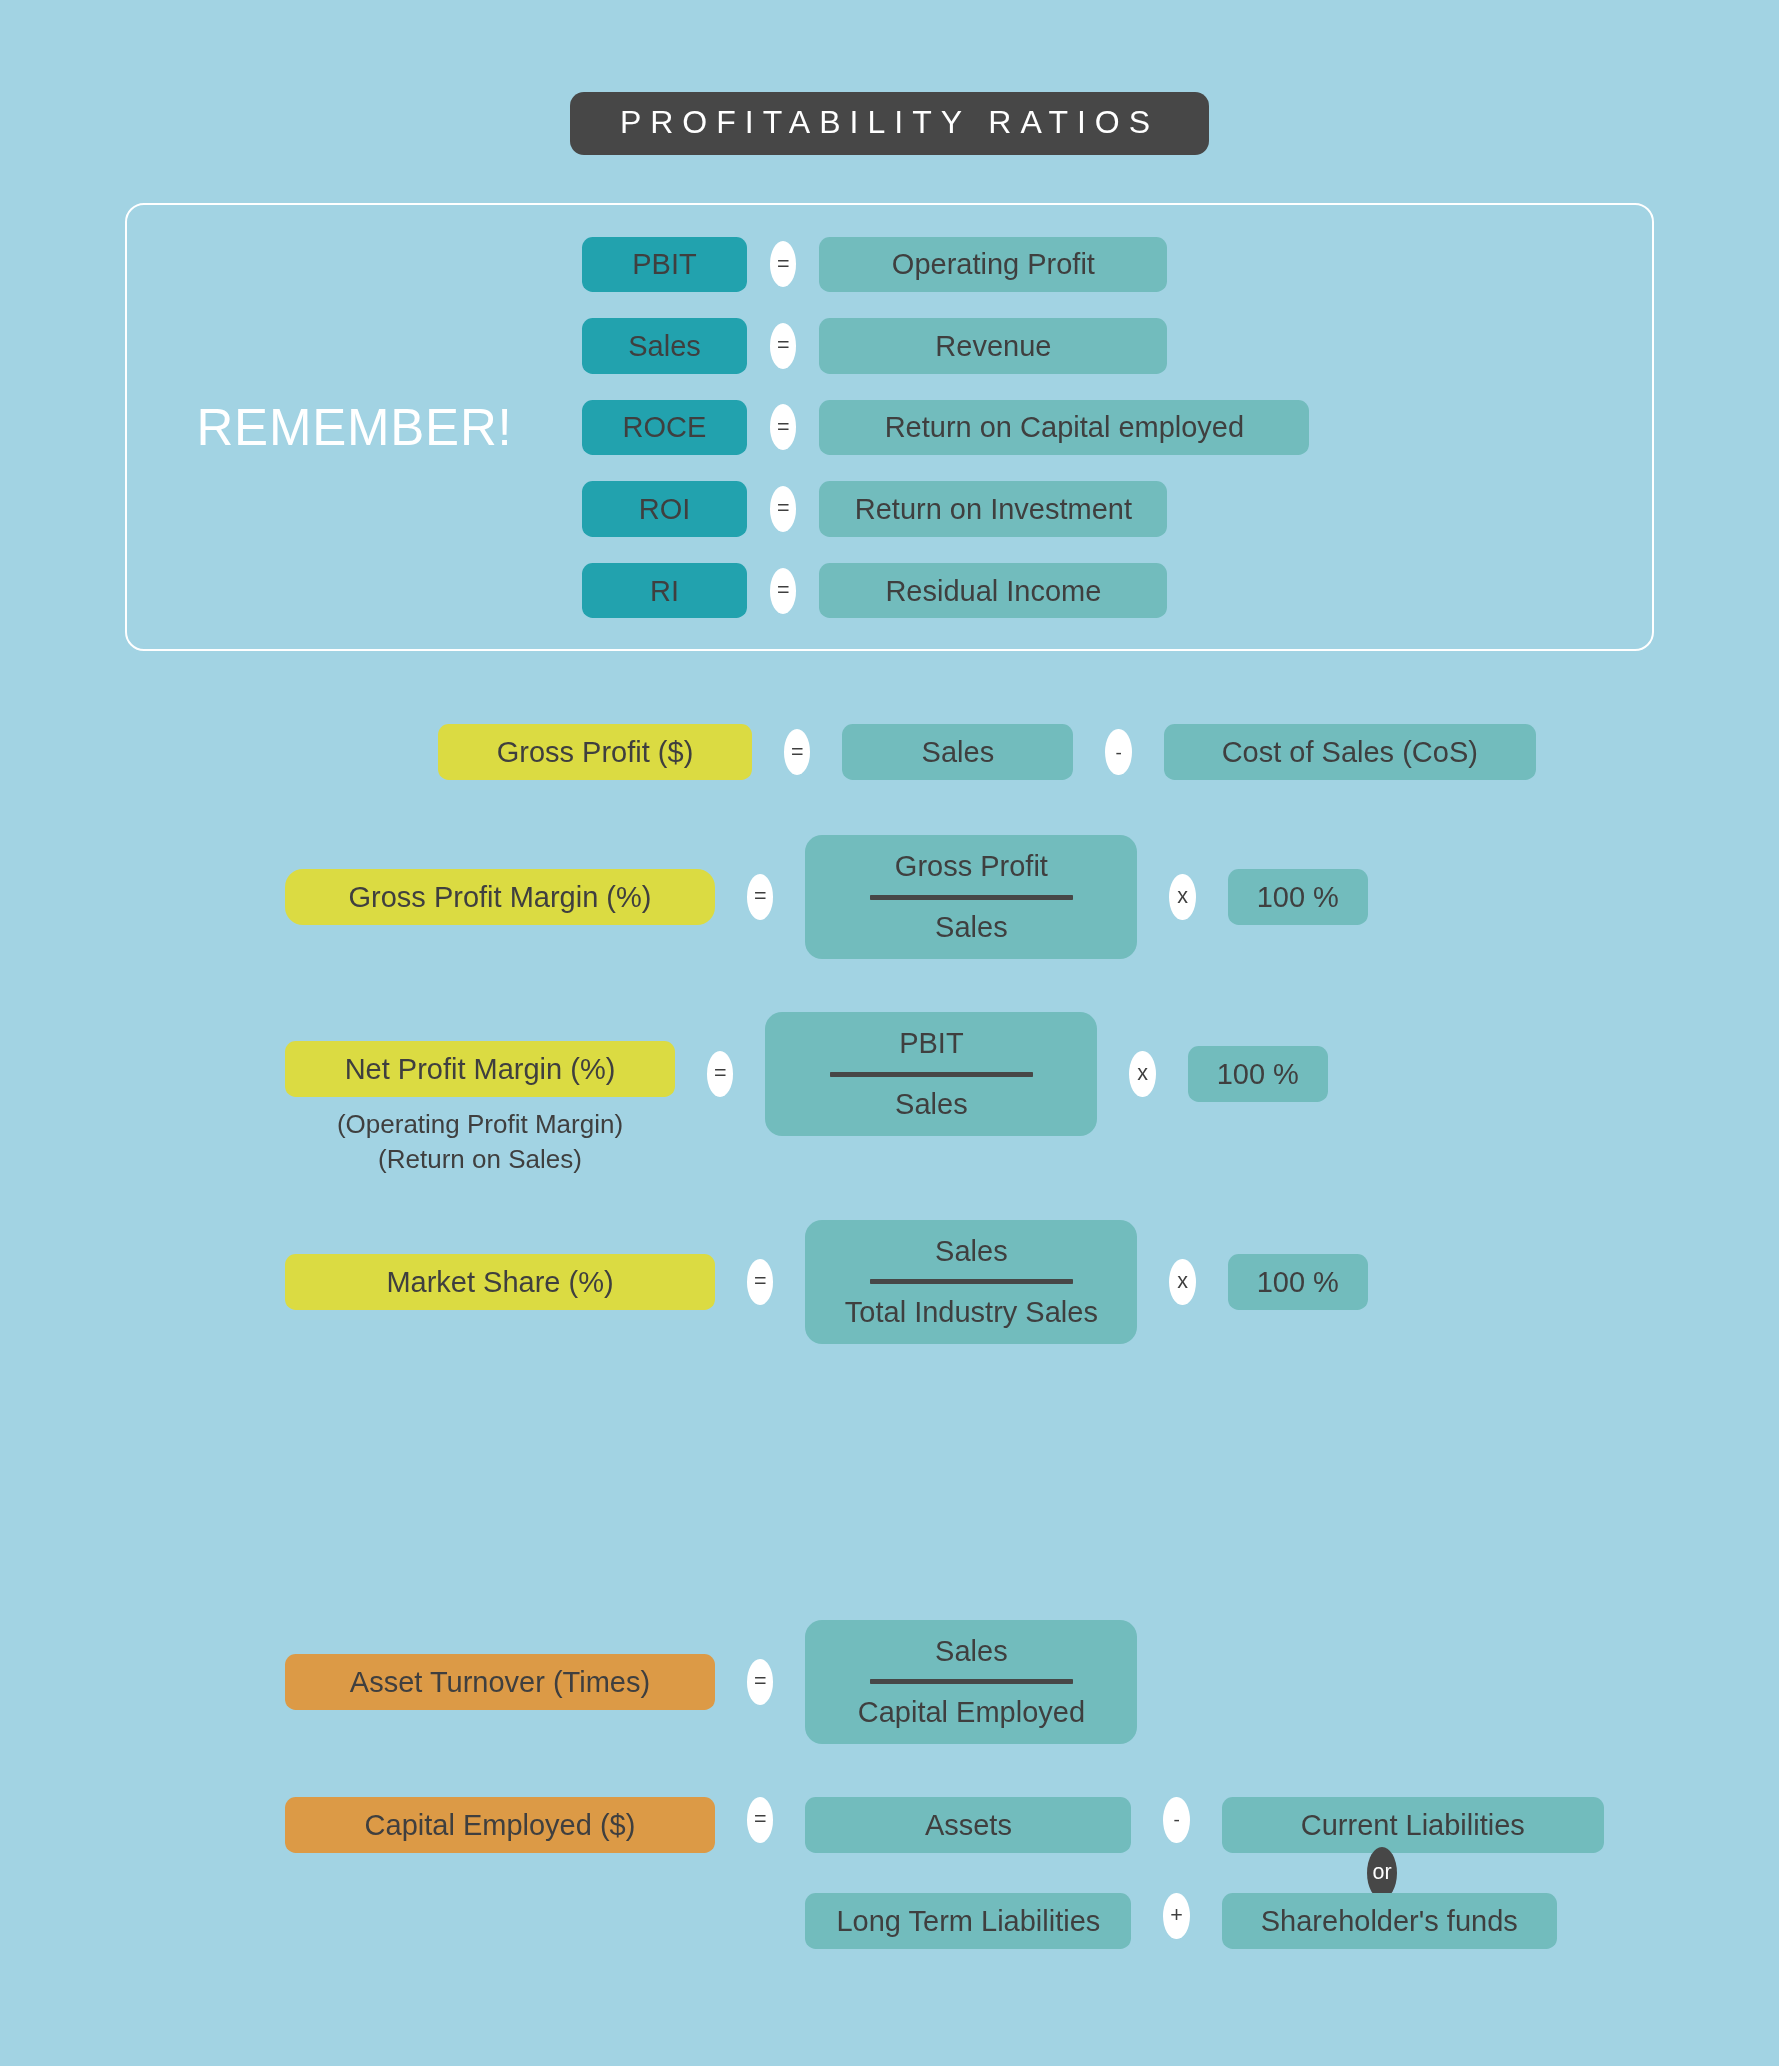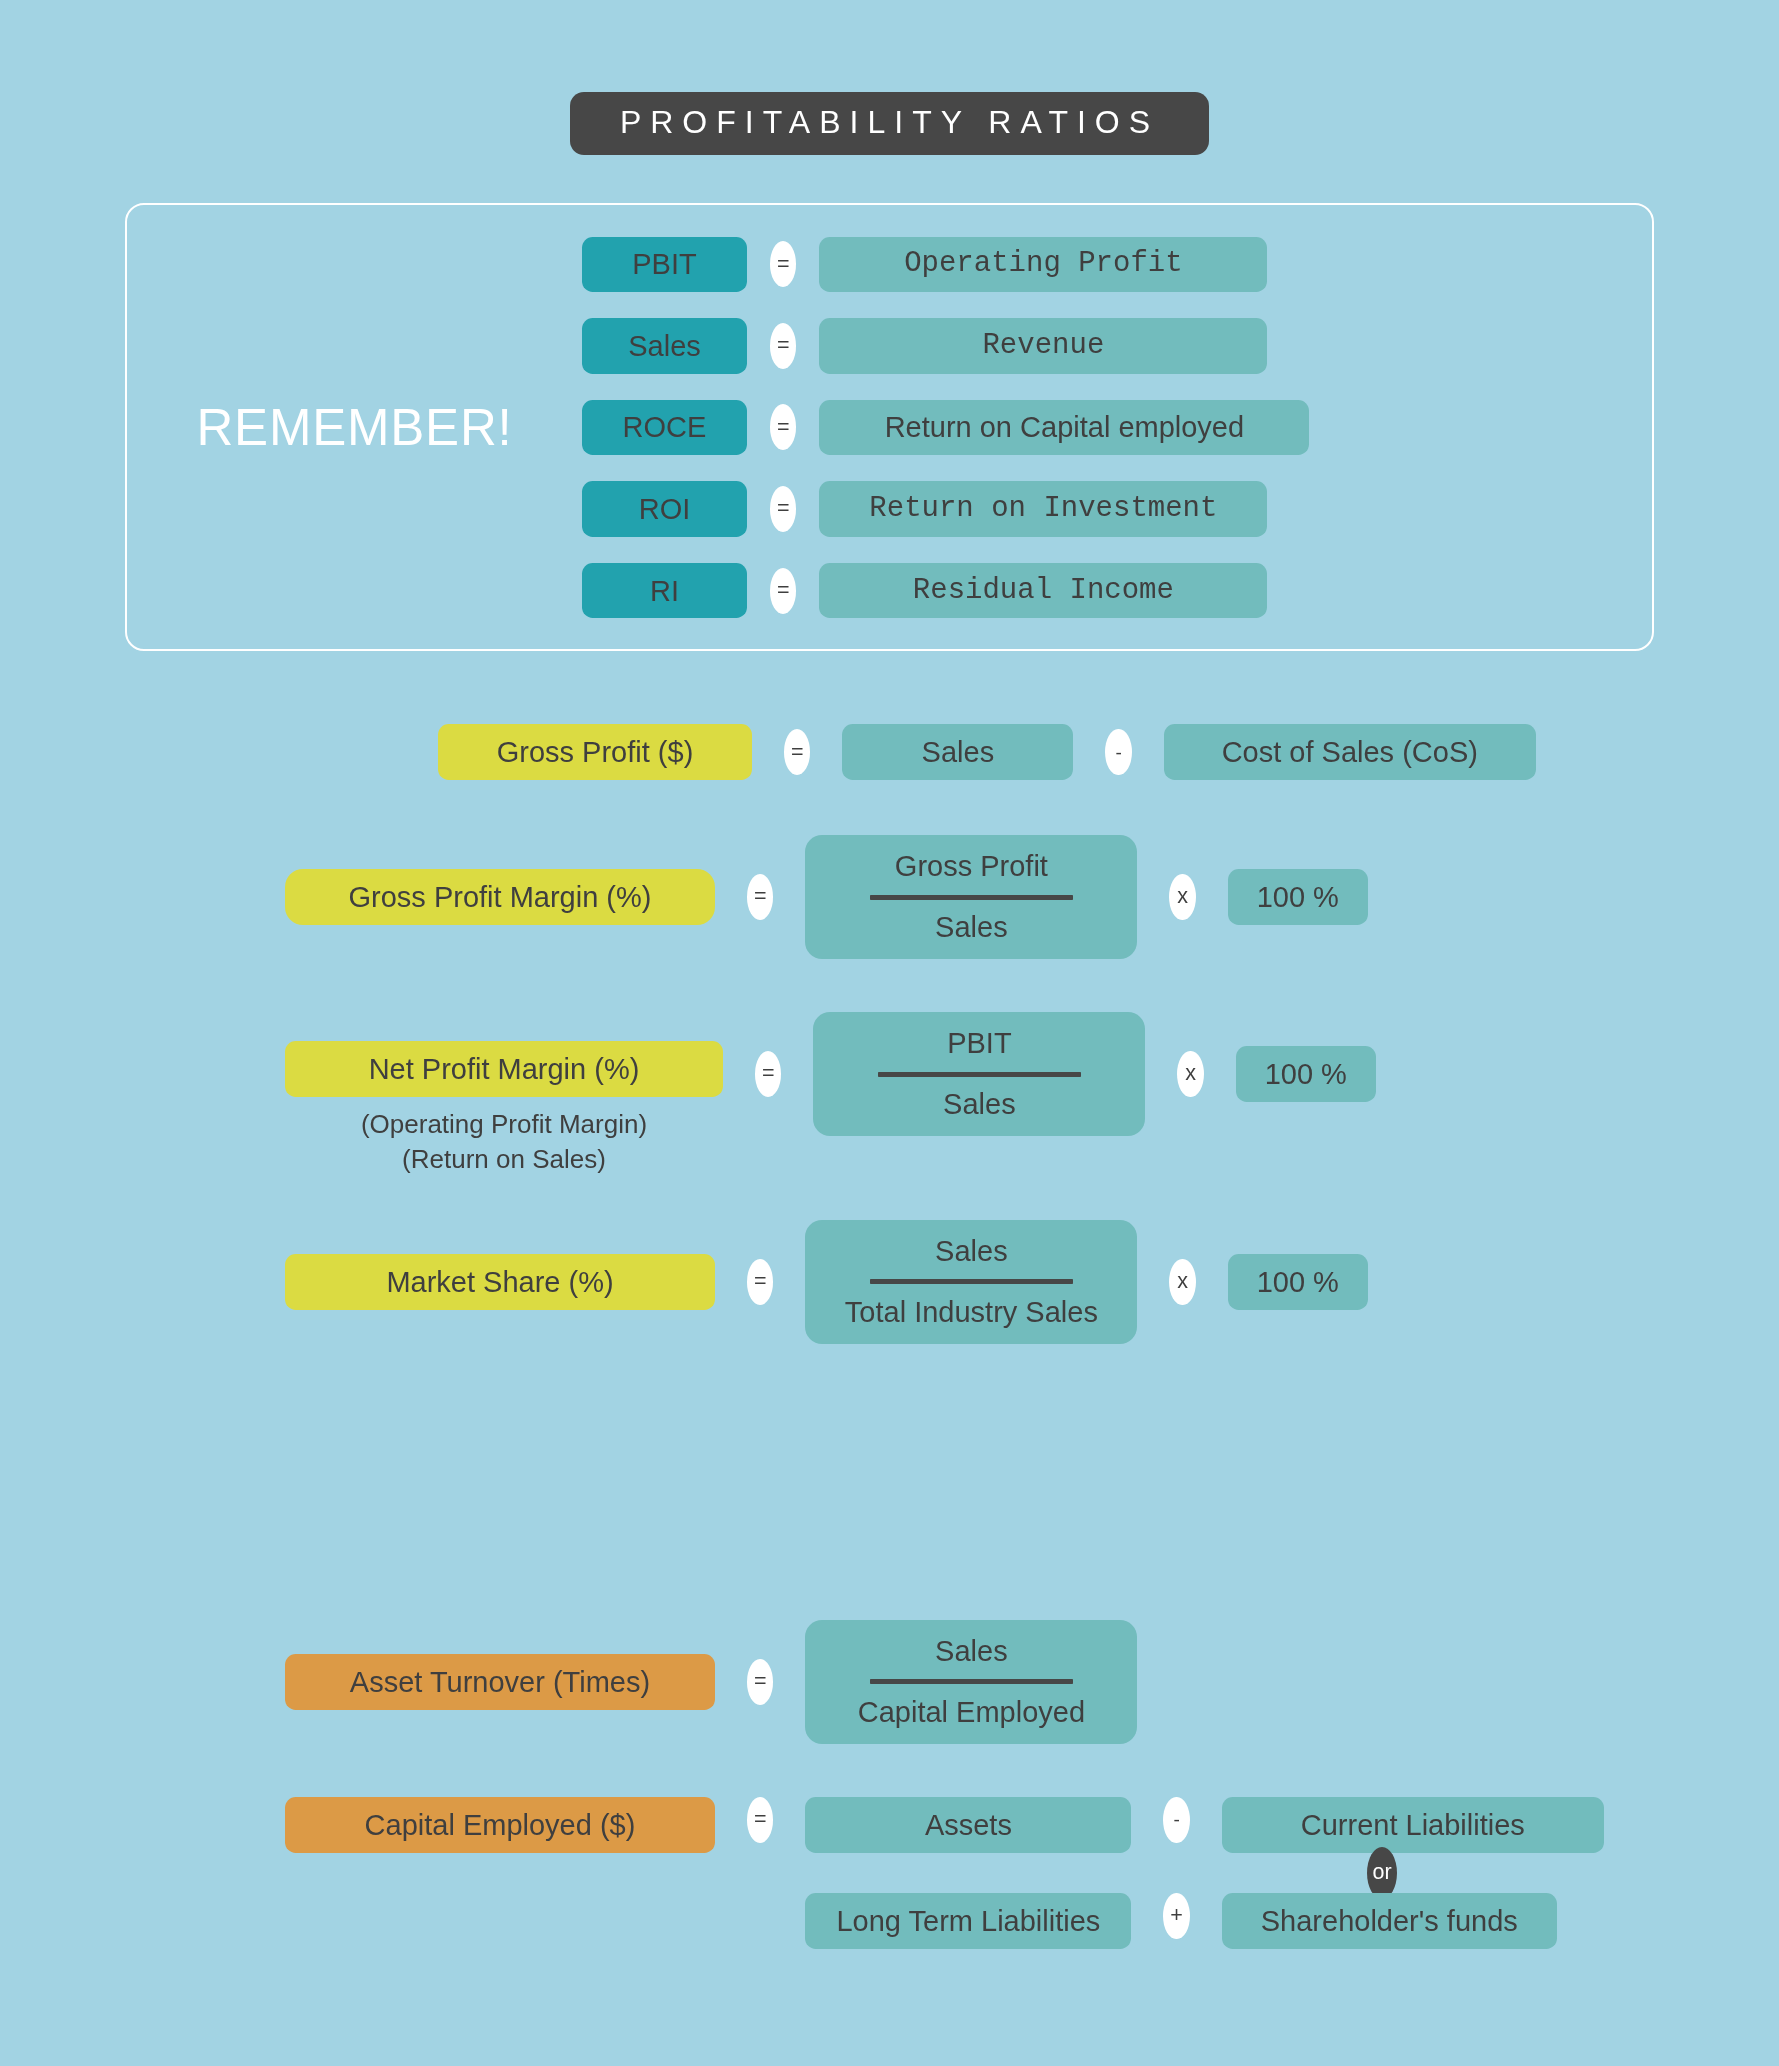--- a/index.html
+++ b/index.html
@@ -81,21 +81,21 @@
     padding:10.7px 19px;
     min-height:49px;
     white-space:nowrap;
   }
   .pill.teal-dark{ background:var(--teal-dark); }
   .pill.teal-light{ background:var(--teal-light); }
   .pill.yellow{ background:var(--yellow); }
   .pill.orange{ background:var(--orange); }
 
   .w-term{ width:165px; }      
-  .w-def-sm{ width:448px;font-family:Liberation Mono, monospace; }
+  .w-def-sm{ width:348px; }
   .w-def-md{ width:490px; }
 
   
   .op{
     width:26.4px;
     height:46px;
     border-radius:50%;
     background:#fff;
     display:flex;
     align-items:center;
@@ -258,21 +258,21 @@
       <div class="den">Sales</div>
     </div>
     <div class="gap-m"></div>
     <div class="op">x</div>
     <div class="gap-m"></div>
     <div class="pill teal-light" style="width:140px;">100 %</div>
   </div>
 
   <div class="formula-row" style="margin-top:53px; margin-left:285px;">
     <div class="lhs">
-      <div class="pill yellow" style="width:438px;">Net Profit Margin (%)</div>
+      <div class="pill yellow" style="width:390px;">Net Profit Margin (%)</div>
       <div class="lhs-note">(Operating Profit Margin)</div>
       <div class="lhs-note" style="margin-top:1.7px;">(Return on Sales)</div>
     </div>
     <div class="gap-m"></div>
     <div class="op" style="margin-bottom:69px;">=</div>
     <div class="gap-m"></div>
     <div class="fraction" style="margin-bottom:69px;">
       <div class="num">PBIT</div>
       <div class="bar"></div>
       <div class="den">Sales</div>

